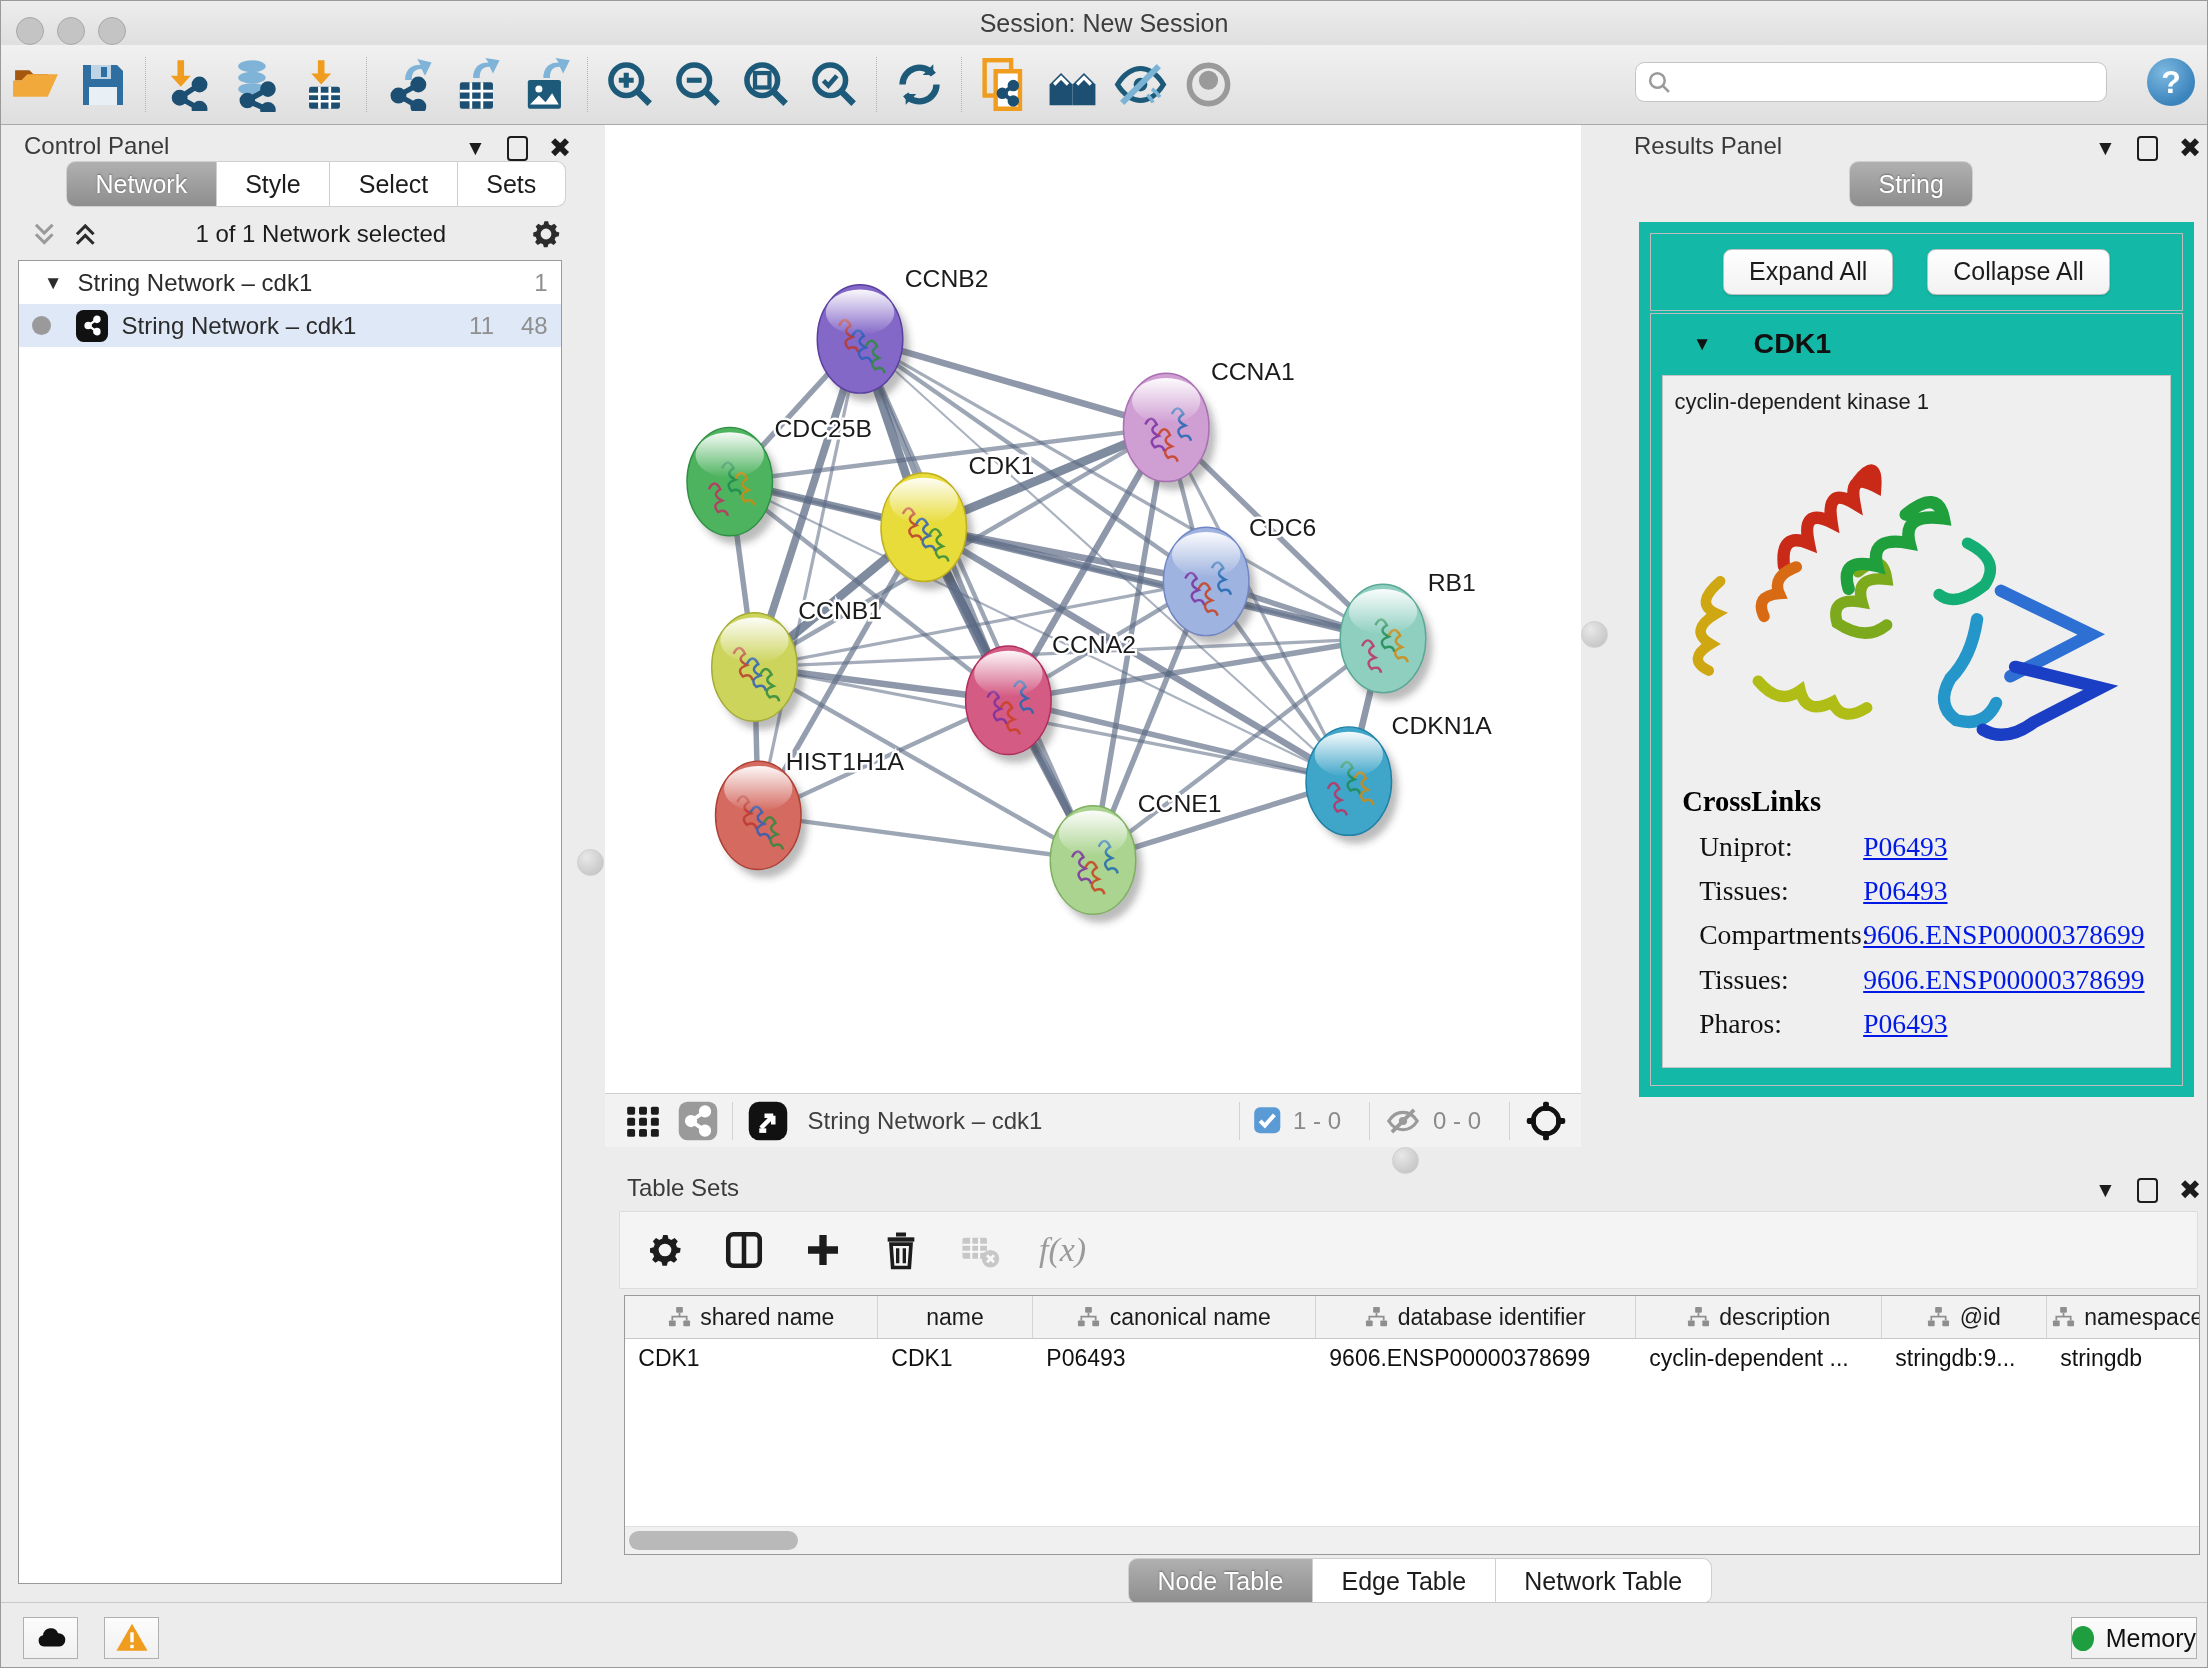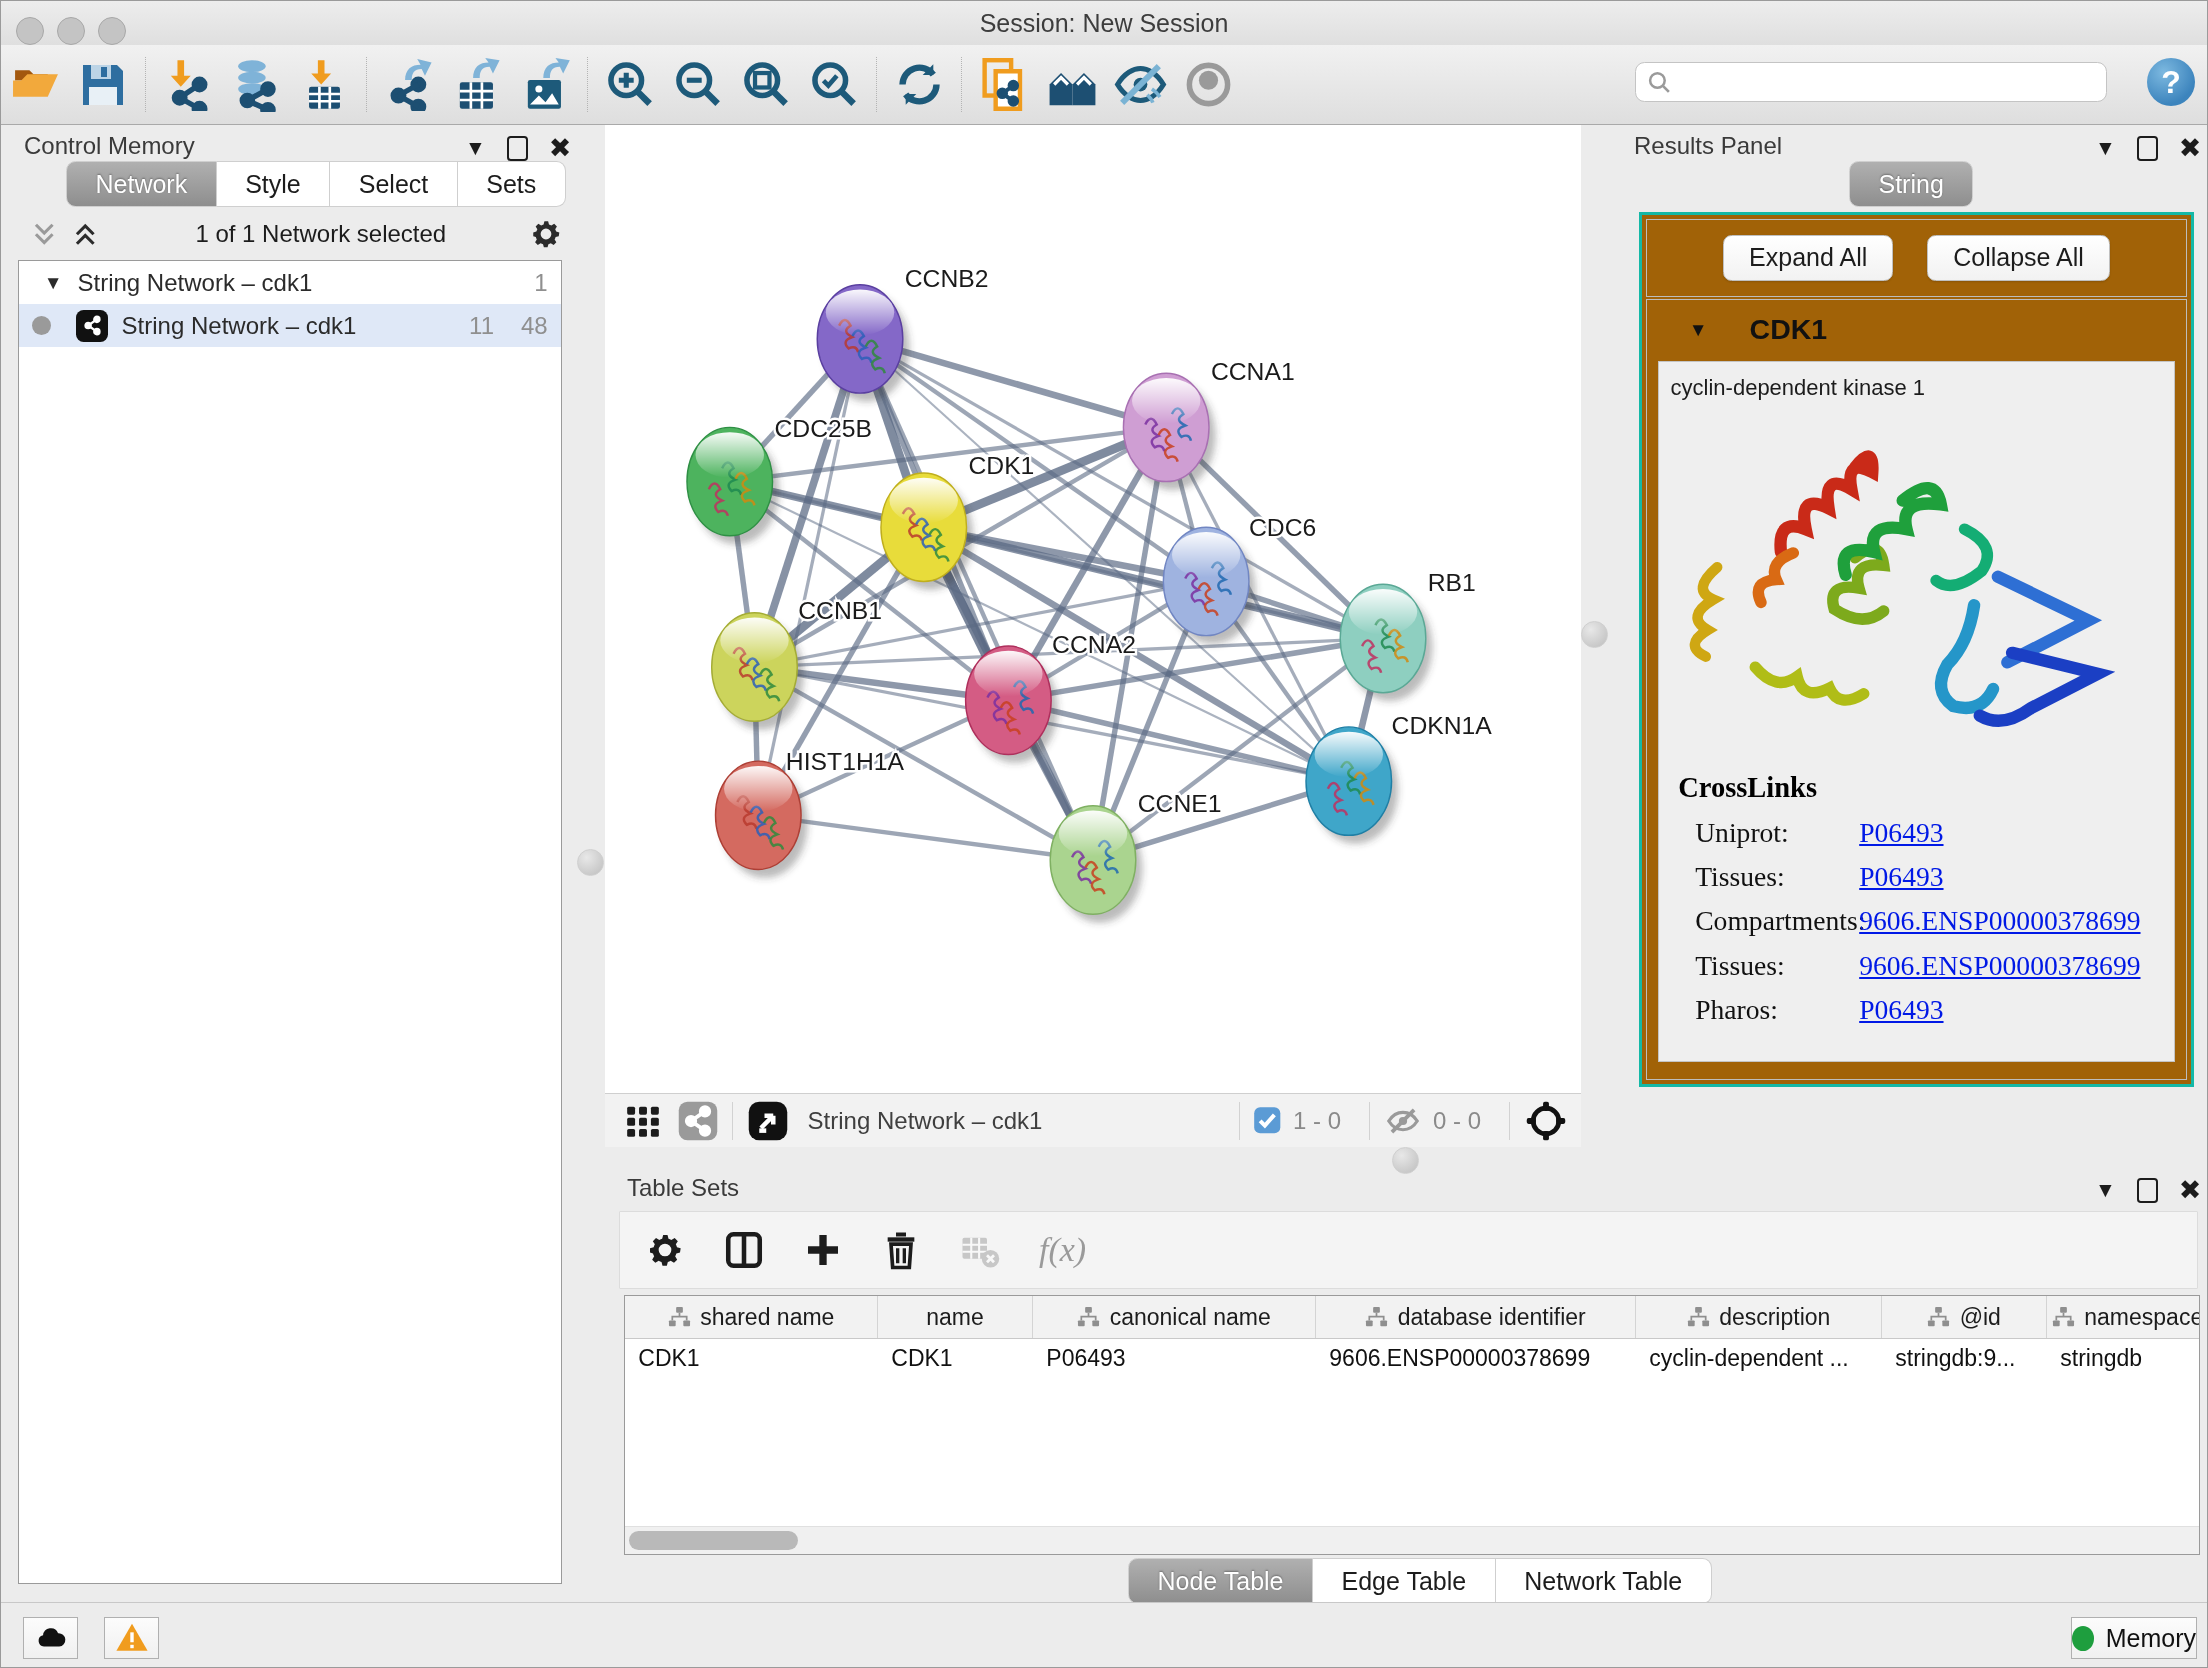--- a/index.html
+++ b/index.html
@@ -49,21 +49,21 @@
   .graydot{width:19px;height:19px;border-radius:50%;background:#9a9a9a;flex:0 0 auto;}
   
   .canvas{position:absolute;left:604px;top:124px;width:976px;height:968px;background:#fff;}
   .net-status{position:absolute;left:604px;top:1092px;width:976px;height:53px;background:#f2f2f2;
     border-top:1px solid #cfcfcf;display:flex;align-items:center;font-size:24px;color:#8a8a8a;}
   .nsep{width:1px;height:38px;background:#d2d2d2;margin:0 13.3px;flex:0 0 auto;}
   .netname{color:#3f3f3f;margin:0 19px;}
   .gutter-dot{position:absolute;width:25px;height:25px;border-radius:50%;
     background:radial-gradient(circle at 35% 30%,#e8e8e8,#bdbdbd);border:1px solid #cfcfcf;}
   
-  .rp-box{position:absolute;left:1638px;top:211px;width:555px;height:875px;background:#a16207;border:3px solid #14b8a6;box-sizing:border-box;}
+  .rp-box{position:absolute;left:1638px;top:221px;width:555px;height:875px;background:#14b8a6;border:7px solid #14b8a6;box-sizing:border-box;}
   .rp-buttons{position:absolute;left:3.8px;top:3.8px;right:3.8px;height:76px;border:1px solid #bdbdbd;display:flex;align-items:center;justify-content:center;gap:34px;}
   .rp-btn{background:linear-gradient(#ffffff,#f2f2f2);border:1px solid #c0c0c0;border-radius:8.6px;
     font-size:25px;padding:7.6px 25px;color:#1c1c1c;box-shadow:0 1px 1.9px rgba(0,0,0,.15);}
   .rp-entry{position:absolute;left:3.8px;top:84px;right:3.8px;bottom:3.8px;border:1px solid #bdbdbd;}
   .rp-entryhead{height:59px;display:flex;align-items:center;font-size:28.5px;font-weight:bold;color:#111;}
   .rp-inner{position:absolute;left:11.4px;top:61px;right:11.4px;bottom:17px;background:#efefef;border:1px solid #c4c4c4;}
   .rp-desc{font-size:22px;color:#1c1c1c;padding:13.3px 11.4px;}
   .xl-title{font-family:"Liberation Serif","DejaVu Serif",serif;font-weight:bold;font-size:28.5px;color:#000;margin:5.7px 0 1.9px 19px;}
   .xl-row{display:flex;font-family:"Liberation Serif","DejaVu Serif",serif;font-size:27.6px;margin:12.4px 0 0 36px;}
   .xl-label{width:164px;color:#111;flex:0 0 auto;}
@@ -261,21 +261,21 @@
     <svg width="25" height="25" viewBox="0 0 24 24" style="margin-right:9.5px;flex:0 0 auto;">
       <circle cx="10" cy="10" r="7" fill="none" stroke="#9a9a9a" stroke-width="2.4"></circle>
         <path d="M15.5 15.5L21 21" stroke="#9a9a9a" stroke-width="2.6"></path>
     </svg>
     <input type="text" placeholder="" style="">
   </div>
   <div class="helpbtn">
       <span>?</span>
     </div>
 
-  <div class="phead" style="left:23px;top:131px;">Control Memory</div>
+  <div class="phead" style="left:23px;top:131px;">Control Panel</div>
   <div class="winicons" style="left:464px;top:131px;">
     <span class="wi-min">▼</span>
     <span class="wi-float"></span>
     <span class="wi-x">✖</span>
   </div>
   <div class="tabbar" style="left:65px;top:160px;" id="cp-tabs">
       <div class="tab sel">Network</div>
       <div class="tab">Style</div>
       <div class="tab">Select</div>
       <div class="tab">Sets</div>

